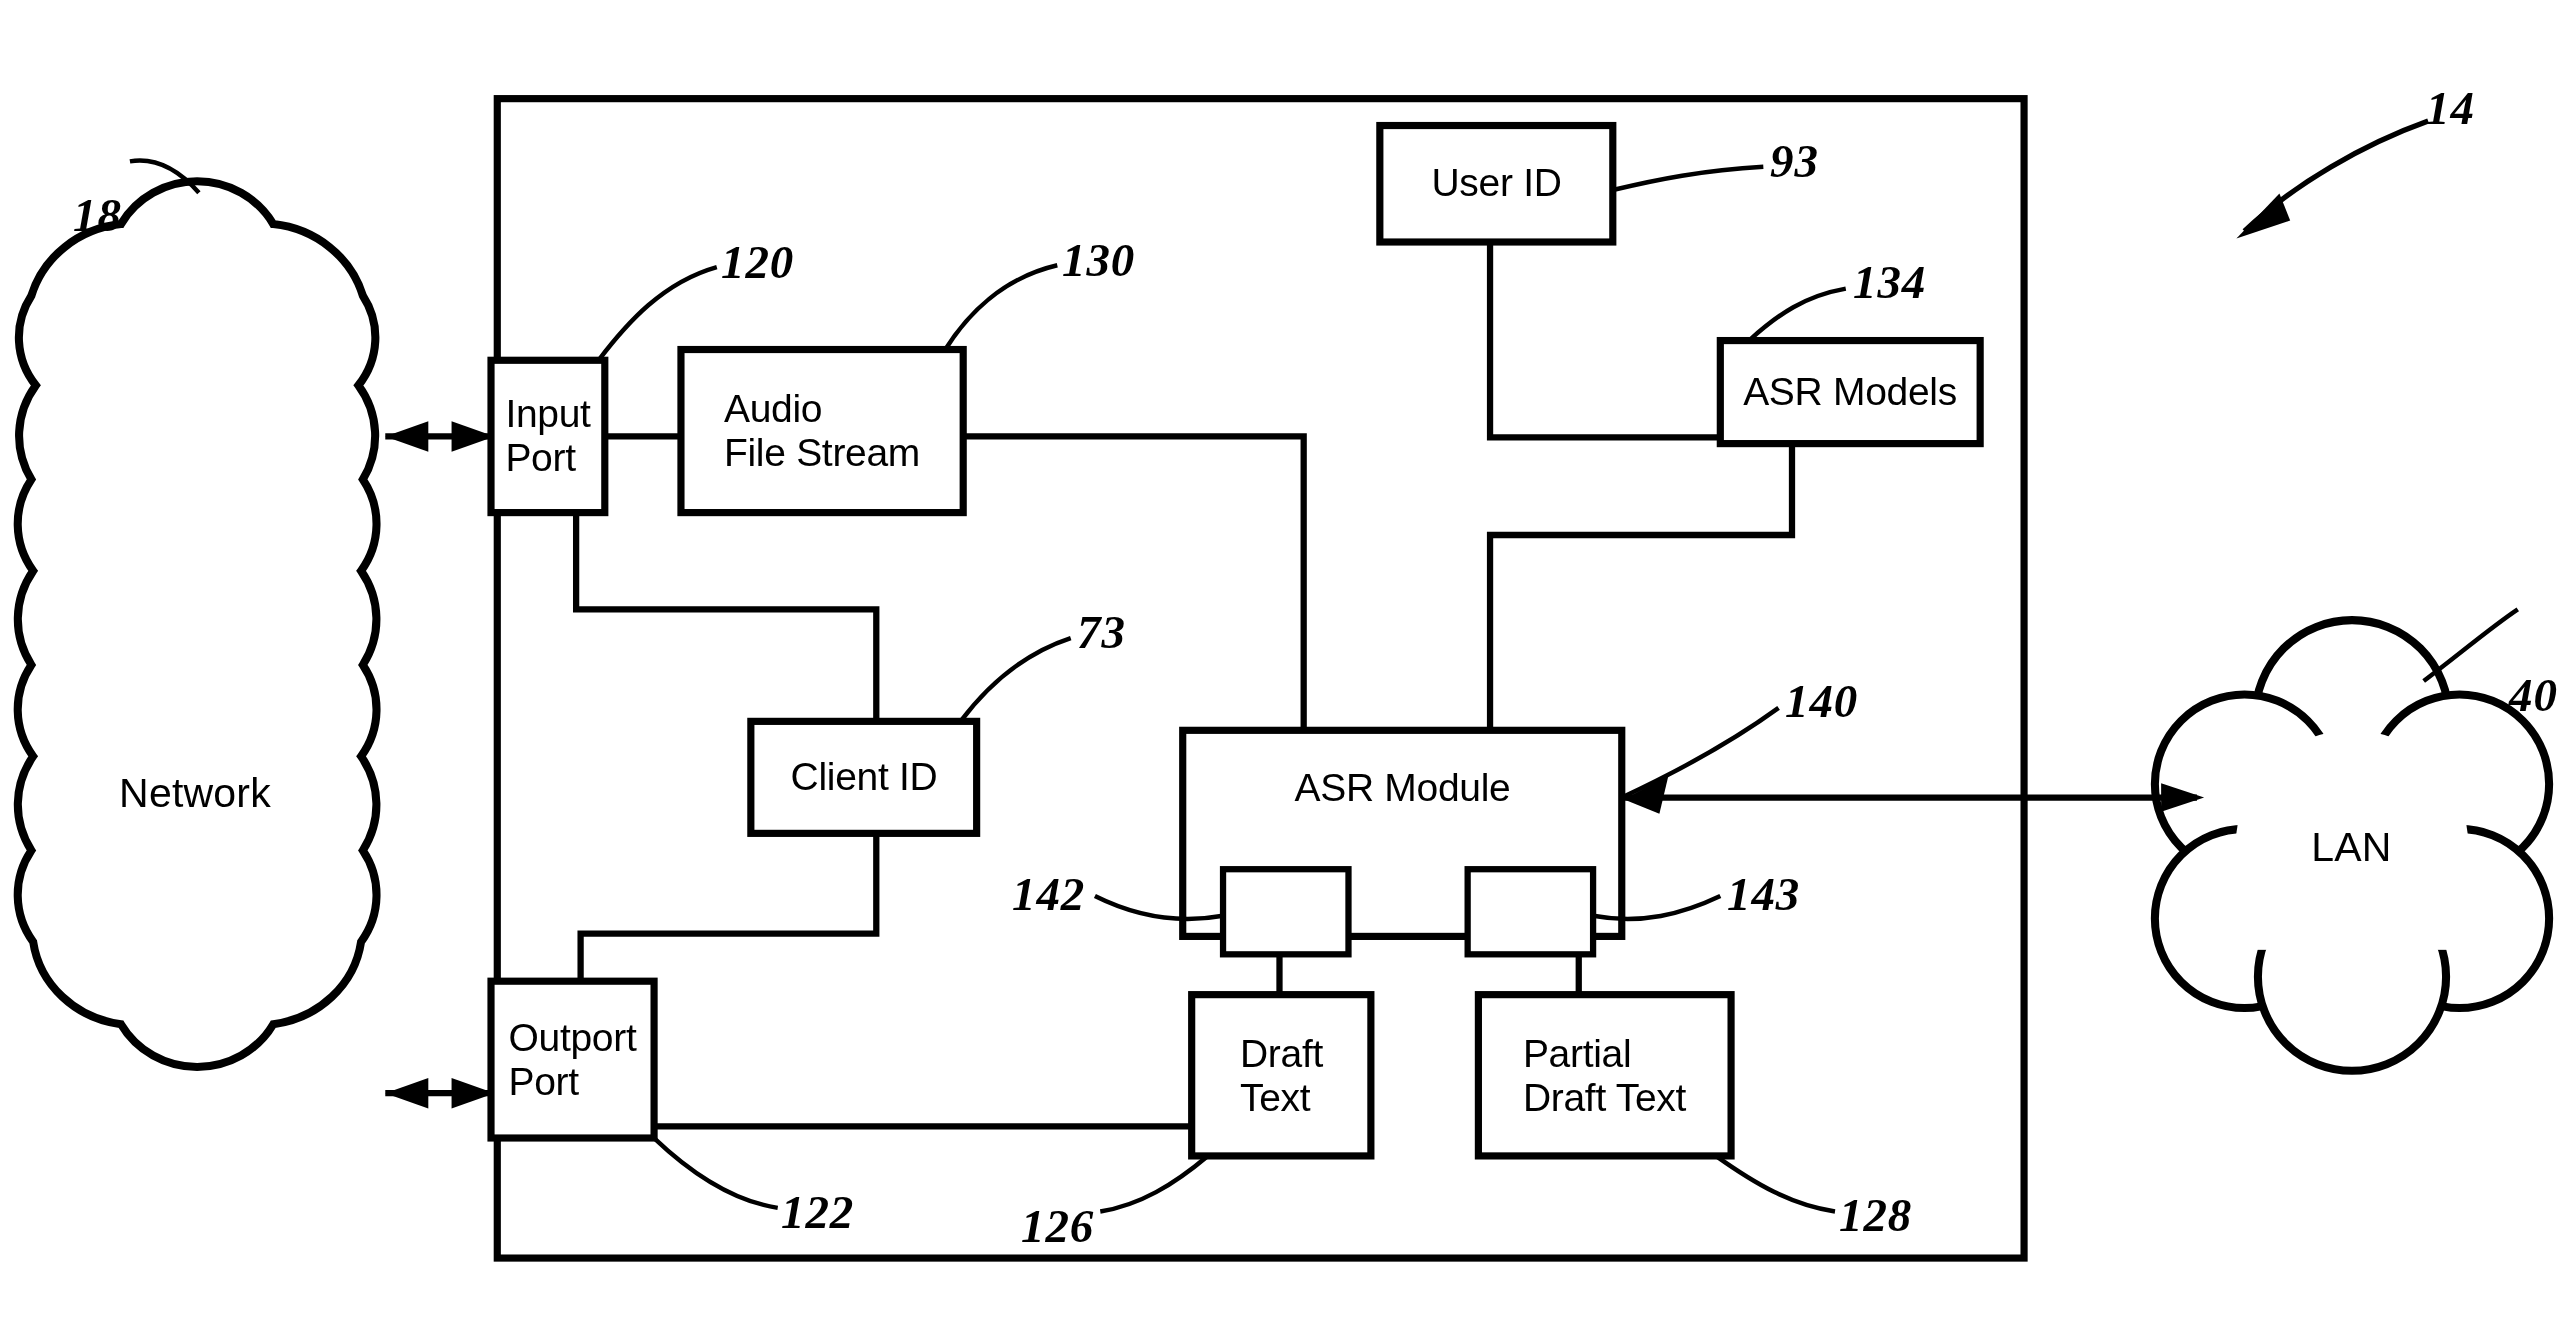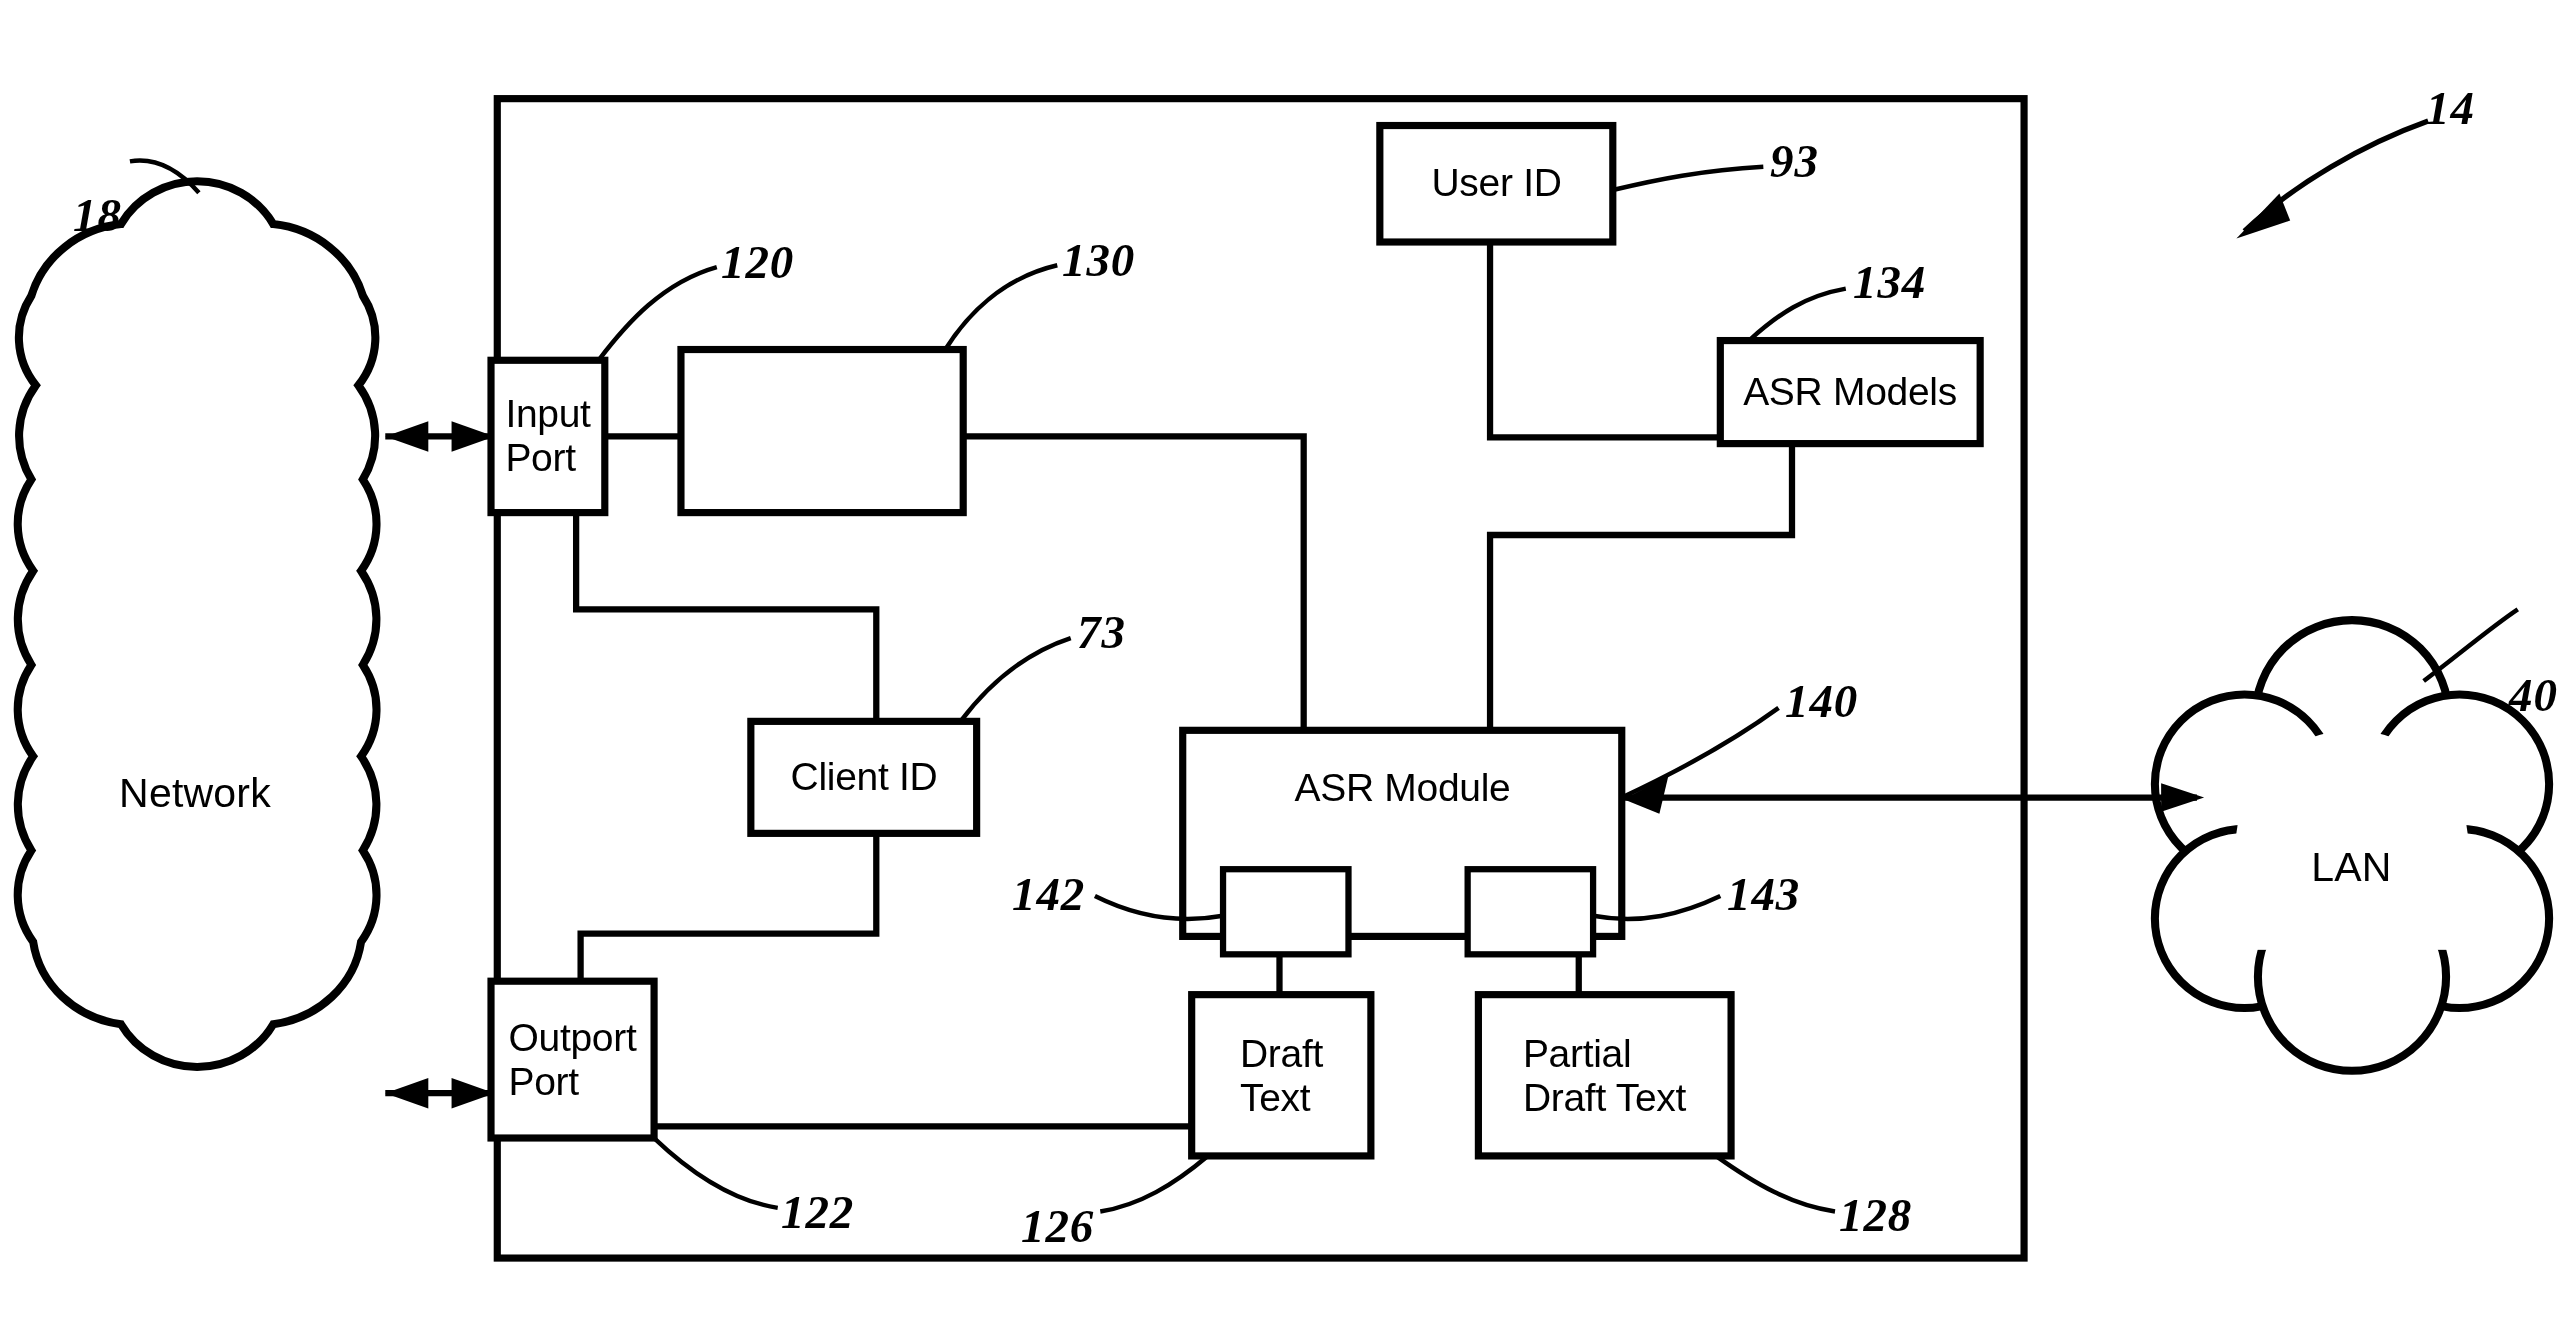--- a/index.html
+++ b/index.html
@@ -175,41 +175,43 @@
     <path d="M 1915 1290 C 1960 1322 2000 1345 2048 1352" fill="none" stroke="#000" stroke-width="5"></path>
 
     <path d="M 2710 135 C 2640 160 2560 205 2505 258" fill="none" stroke="#000" stroke-width="6"></path>
     <polygon points="2496,266 2556,246 2544,216" fill="#000"></polygon>
 
   </svg>
 
   <div class="blk-label" style="left:491px;top:360px;width:114px;height:152px;">Input
 Port</div>
 
+  <div class="blk-label" style="left:681px;top:349px;width:282px;height:163px;">Audio
+File Stream</div>
 
   <div class="blk-label" style="left:1380px;top:125px;width:233px;height:116px;">User ID</div>
 
   <div class="blk-label" style="left:1720px;top:340px;width:260px;height:103px;">ASR Models</div>
 
   <div class="blk-label" style="left:751px;top:721px;width:226px;height:112px;">Client ID</div>
 
   <div class="blk-label" style="left:1183px;top:730px;width:439px;height:116px;">ASR Module</div>
 
   <div class="blk-label" style="left:491px;top:981px;width:163px;height:157px;">Outport
 Port</div>
 
   <div class="blk-label" style="left:1192px;top:995px;width:179px;height:161px;">Draft
 Text</div>
 
   <div class="blk-label" style="left:1478px;top:995px;width:253px;height:161px;">Partial
 Draft Text</div>
 
   <div class="cloud-label" style="left:29px;top:766px;width:332px;height:54px;">Network</div>
 
-  <div class="cloud-label" style="left:2244px;top:820px;width:215px;height:54px;margin-top:20px;">LAN</div>
+  <div class="cloud-label" style="left:2244px;top:820px;width:215px;height:54px;">LAN</div>
 
   <div class="ref" style="left:73px;top:188px;">18</div>
 
   <div class="ref" style="left:2509px;top:668px;">40</div>
 
   <div class="ref" style="left:2426px;top:81px;">14</div>
 
   <div class="ref" style="left:721px;top:235px;">120</div>
 
   <div class="ref" style="left:1062px;top:233px;">130</div>

